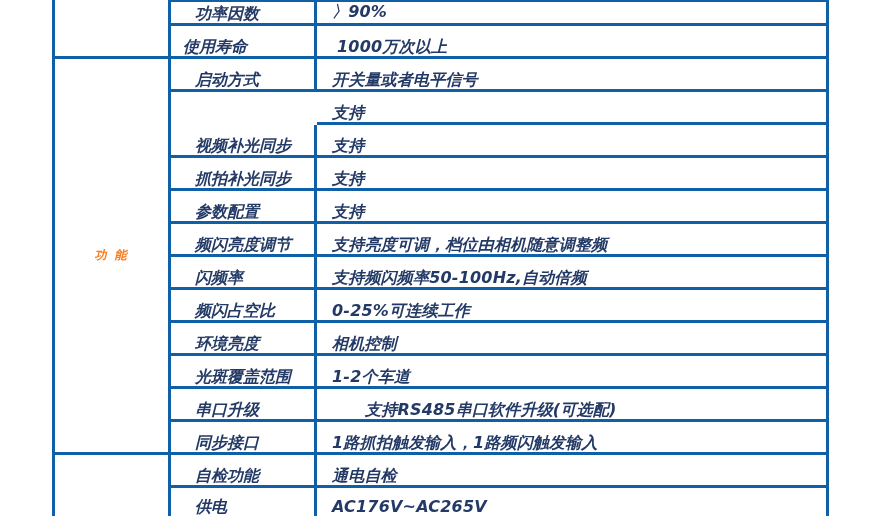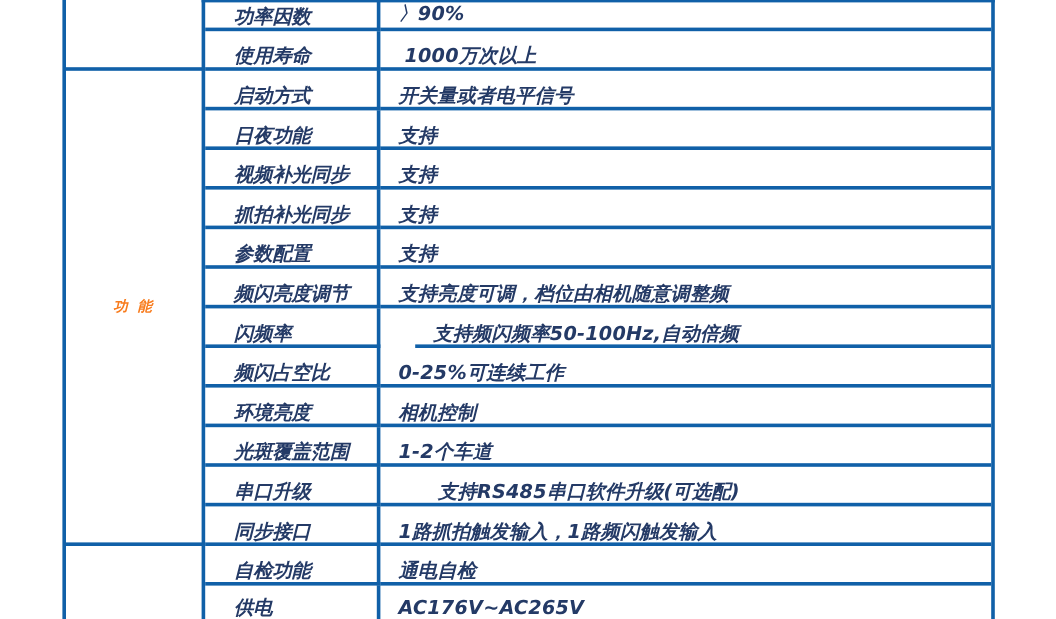--- a/index.html
+++ b/index.html
@@ -60,37 +60,34 @@
   <div class="spec-table">
       <div class="cell cat" style="grid-area: 1 / 1 / 3;">
         <span style="align-self: center;"></span>
       </div>
       <div class="cell param" style="grid-area: 1 / 2;">
         <span>功率因数</span>
       </div>
       <div class="cell value" style="grid-area: 1 / 3; align-items: center;">
         <span>〉90%</span>
       </div>
-      <div class="cell param" style="grid-area: 2 / 2;">
+      <div class="cell param" style="grid-area: 2 / 2; padding-left: 12px;">
         <span>使用寿命</span>
       </div>
       <div class="cell value" style="grid-area: 2 / 3; padding-left: 20px;">
         <span>1000万次以上</span>
       </div>
       <div class="cell cat" style="grid-area: 3 / 1 / 15;">
         <span style="align-self: center;">功 能</span>
       </div>
       <div class="cell param" style="grid-area: 3 / 2;">
         <span>启动方式</span>
       </div>
       <div class="cell value" style="grid-area: 3 / 3;">
         <span>开关量或者电平信号</span>
-      </div>
-      <div class="cell param" style="grid-area: 4 / 2;">
-        <span>日夜功能</span>
       </div>
       <div class="cell value" style="grid-area: 4 / 3;">
         <span>支持</span>
       </div>
       <div class="cell param" style="grid-area: 5 / 2;">
         <span>视频补光同步</span>
       </div>
       <div class="cell value" style="grid-area: 5 / 3;">
         <span>支持</span>
       </div>
@@ -108,21 +105,21 @@
       </div>
       <div class="cell param" style="grid-area: 8 / 2;">
         <span>频闪亮度调节</span>
       </div>
       <div class="cell value" style="grid-area: 8 / 3;">
         <span>支持亮度可调，档位由相机随意调整频</span>
       </div>
       <div class="cell param" style="grid-area: 9 / 2;">
         <span>闪频率</span>
       </div>
-      <div class="cell value" style="grid-area: 9 / 3; margin-left: 29px;">
+      <div class="cell value" style="grid-area: 9 / 3;">
         <span>支持频闪频率50-100Hz,自动倍频</span>
       </div>
       <div class="cell param" style="grid-area: 10 / 2;">
         <span>频闪占空比</span>
       </div>
       <div class="cell value" style="grid-area: 10 / 3;">
         <span>0-25%可连续工作</span>
       </div>
       <div class="cell param" style="grid-area: 11 / 2;">
         <span>环境亮度</span>

